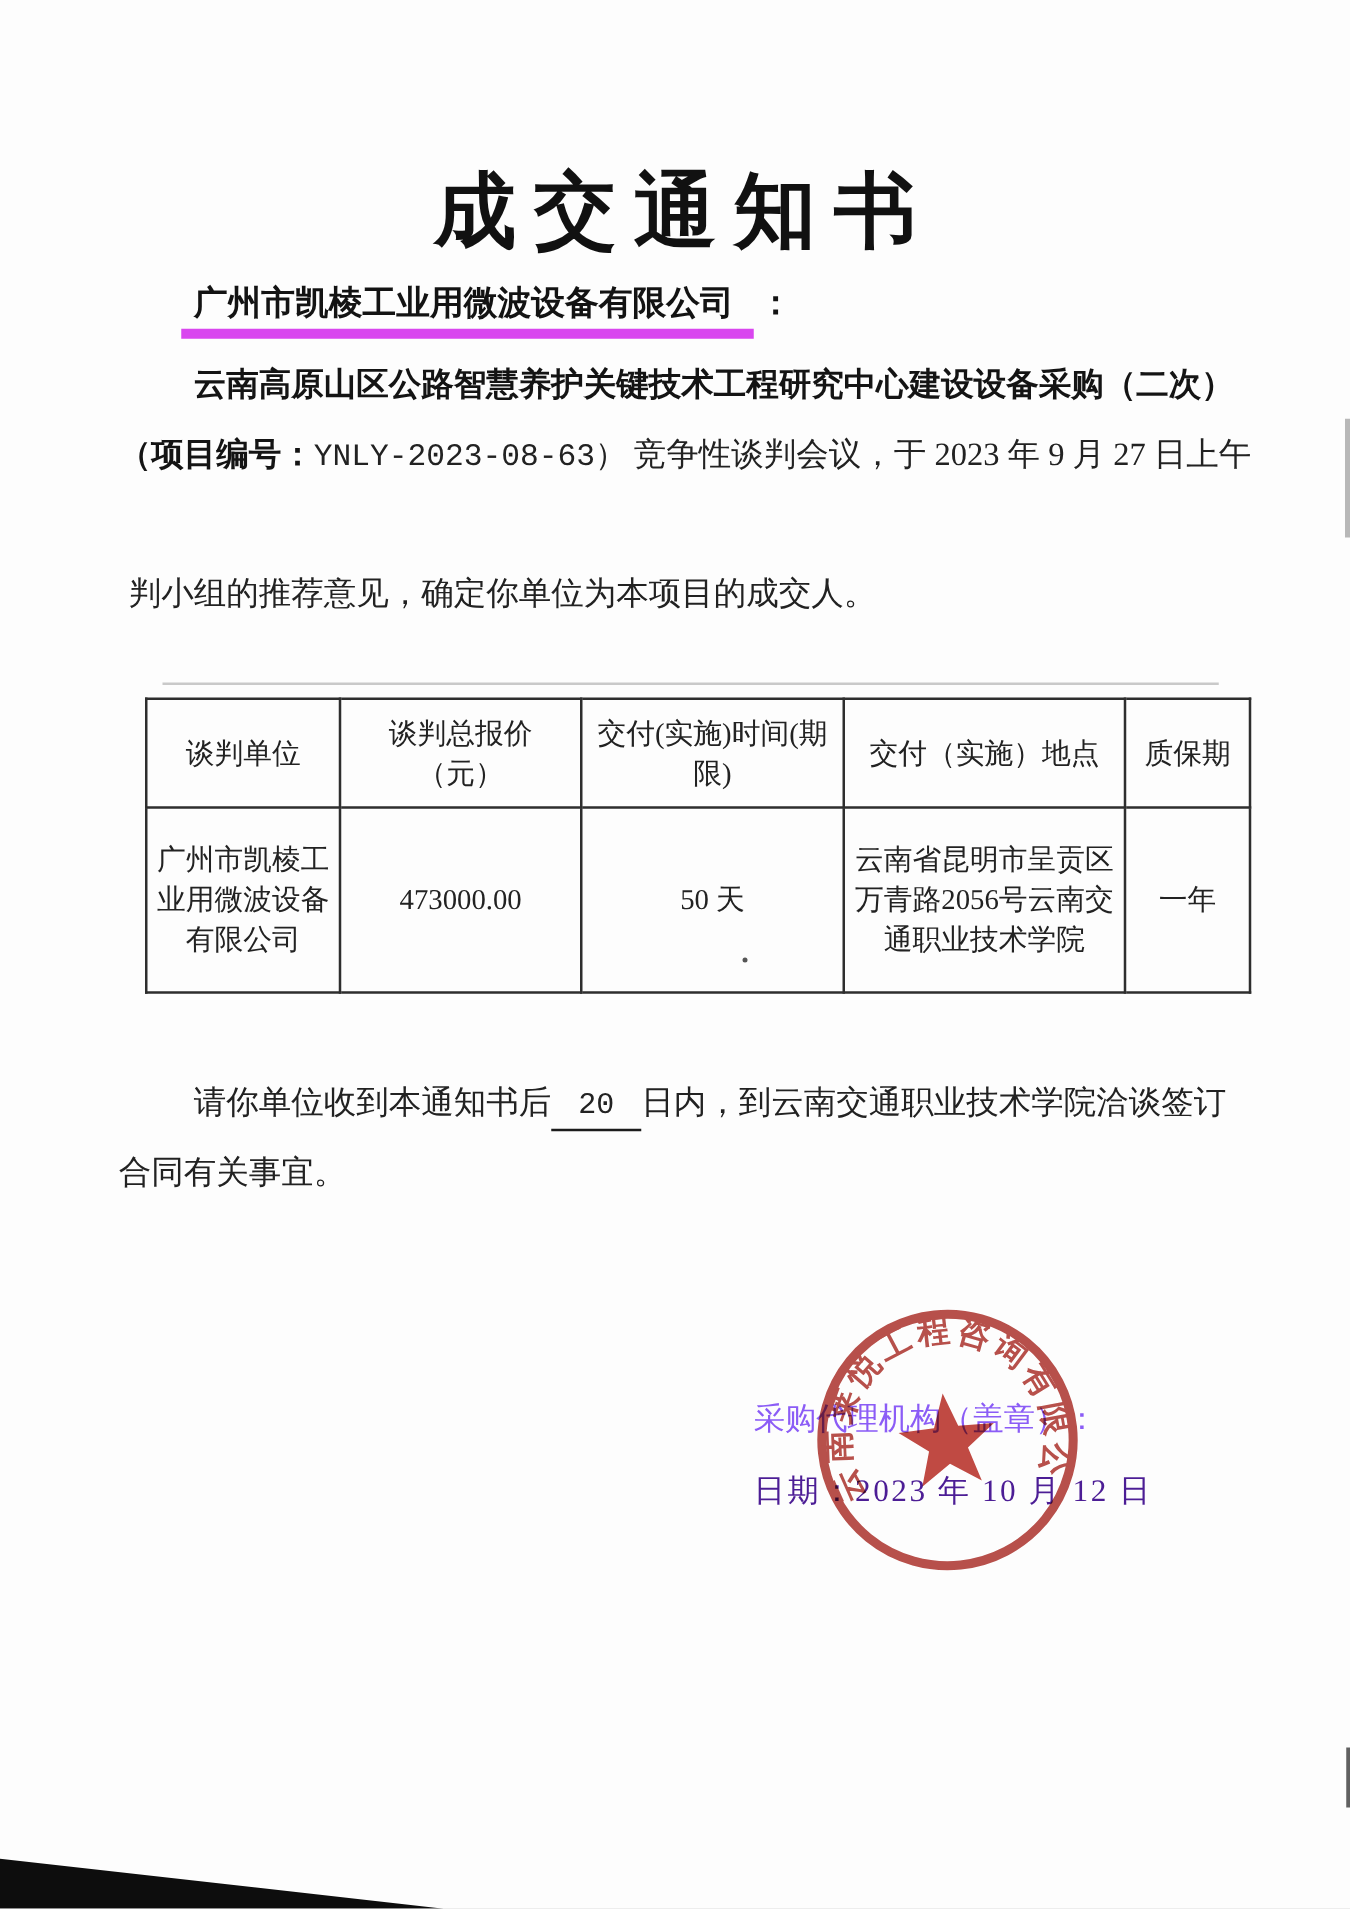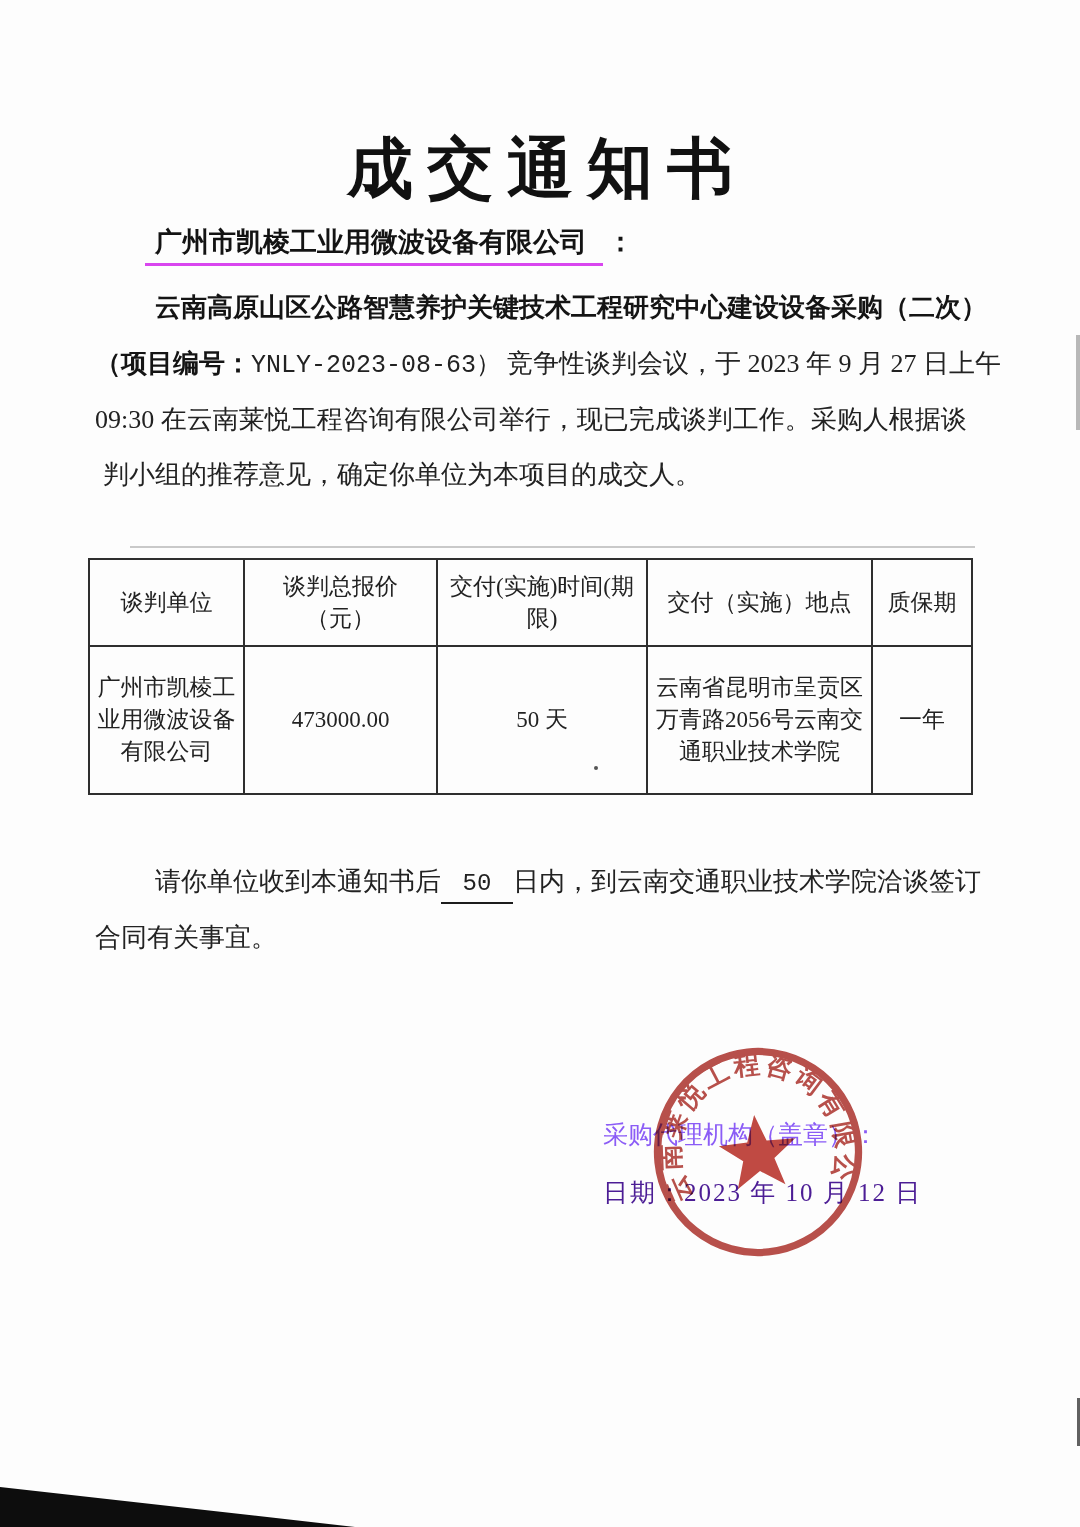--- a/index.html
+++ b/index.html
@@ -16,34 +16,34 @@
   .doc-title{
     top:124px;left:0;width:1080px;
     text-align:center;
     font-size:66px;font-weight:bold;
     letter-spacing:14px;text-indent:14px;
     color:#111;
   }
   .addressee-line{top:224px;left:145px;font-size:27px;font-weight:bold;color:#131313;}
   .addressee-underline{
     display:inline-block;
-    border-bottom:3px solid #d946ef;
+    border-bottom:8px solid #d946ef;
     padding:0 16px 3px 10px;
   }
   .addressee-colon{margin-left:4px;}
   .body-line{font-size:26px;line-height:36px;color:#222;white-space:nowrap;}
   .b{font-weight:bold;color:#141414;}
   .line1{top:290px;left:155px;text-align:center;}
   .line2{top:346px;left:95px;}
   .line3{top:402px;left:95px;}
   .line4{top:457px;left:103px;}
   .code-seg{font-family:"Liberation Mono","DejaVu Sans Mono",monospace;font-size:25px;margin:0 6px 0 0;}
   
   .award-table{
-    position:absolute;top:558px;left:88px;
+    position:absolute;top:558px;left:116px;
     border-collapse:collapse;table-layout:fixed;
     width:883px;
     font-size:23px;color:#222;
   }
   .award-table th,.award-table td{
     border:2px solid #2e2e2e;
     text-align:center;vertical-align:middle;
     white-space:pre-line;
     font-weight:normal;
     padding:2px 4px;
@@ -91,21 +91,20 @@
   <div class="abs doc-title">成交通知书</div>
 
   <div class="abs addressee-line">
     <span class="addressee-underline">广州市凯棱工业用微波设备有限公司</span><span class="addressee-colon">：</span>
   </div>
 
   <div class="abs body-line b line1">云南高原山区公路智慧养护关键技术工程研究中心建设设备采购（二次）</div>
   <div class="abs body-line line2">
     <span class="b">（项目编号：</span><span class="code-seg">YNLY-2023-08-63）</span><span>竞争性谈判会议，于 2023 年 9 月 27 日上午</span>
   </div>
-  <div class="abs body-line line3">09:30 在云南莱悦工程咨询有限公司举行，现已完成谈判工作。采购人根据谈</div>
   <div class="abs body-line line4">判小组的推荐意见，确定你单位为本项目的成交人。</div>
 
   <div class="abs scan-line-top-table"></div>
 
   <table class="award-table">
     <colgroup>
       <col style="width:155px">
         <col style="width:193px">
         <col style="width:210px">
         <col style="width:225px">
@@ -130,21 +129,21 @@
       <td>云南省昆明市呈贡区
 万青路2056号云南交
 通职业技术学院</td>
       <td>一年</td>
     </tr>
   </tbody>
     </table>
   <div class="abs scan-dot"></div>
 
   <div class="abs body-line closing1">
-    <span>请你单位收到本通知书后</span><span class="blank-fill">50</span><span>日内，到云南交通职业技术学院洽谈签订</span>
+    <span>请你单位收到本通知书后</span><span class="blank-fill">20</span><span>日内，到云南交通职业技术学院洽谈签订</span>
   </div>
   <div class="abs body-line closing2">合同有关事宜。</div>
 
   <div class="abs sig-label">采购代理机构（盖章）：</div>
   <div class="abs sig-date">日期：2023 年 10 月 12 日</div>
 
   <svg class="abs stamp" viewBox="0 0 220 220" xmlns="http://www.w3.org/2000/svg">
     <circle cx="110" cy="110" r="97" fill="none" stroke="#b3413b" stroke-width="7"></circle>
     <path id="stamp-arc" d="M 44.2 148 A 76 76 0 1 1 175.8 148" fill="none"></path>
     <text fill="#b3413b" font-size="25" font-weight="bold" letter-spacing="3.5" font-family="'Liberation Serif','DejaVu Serif',serif">

